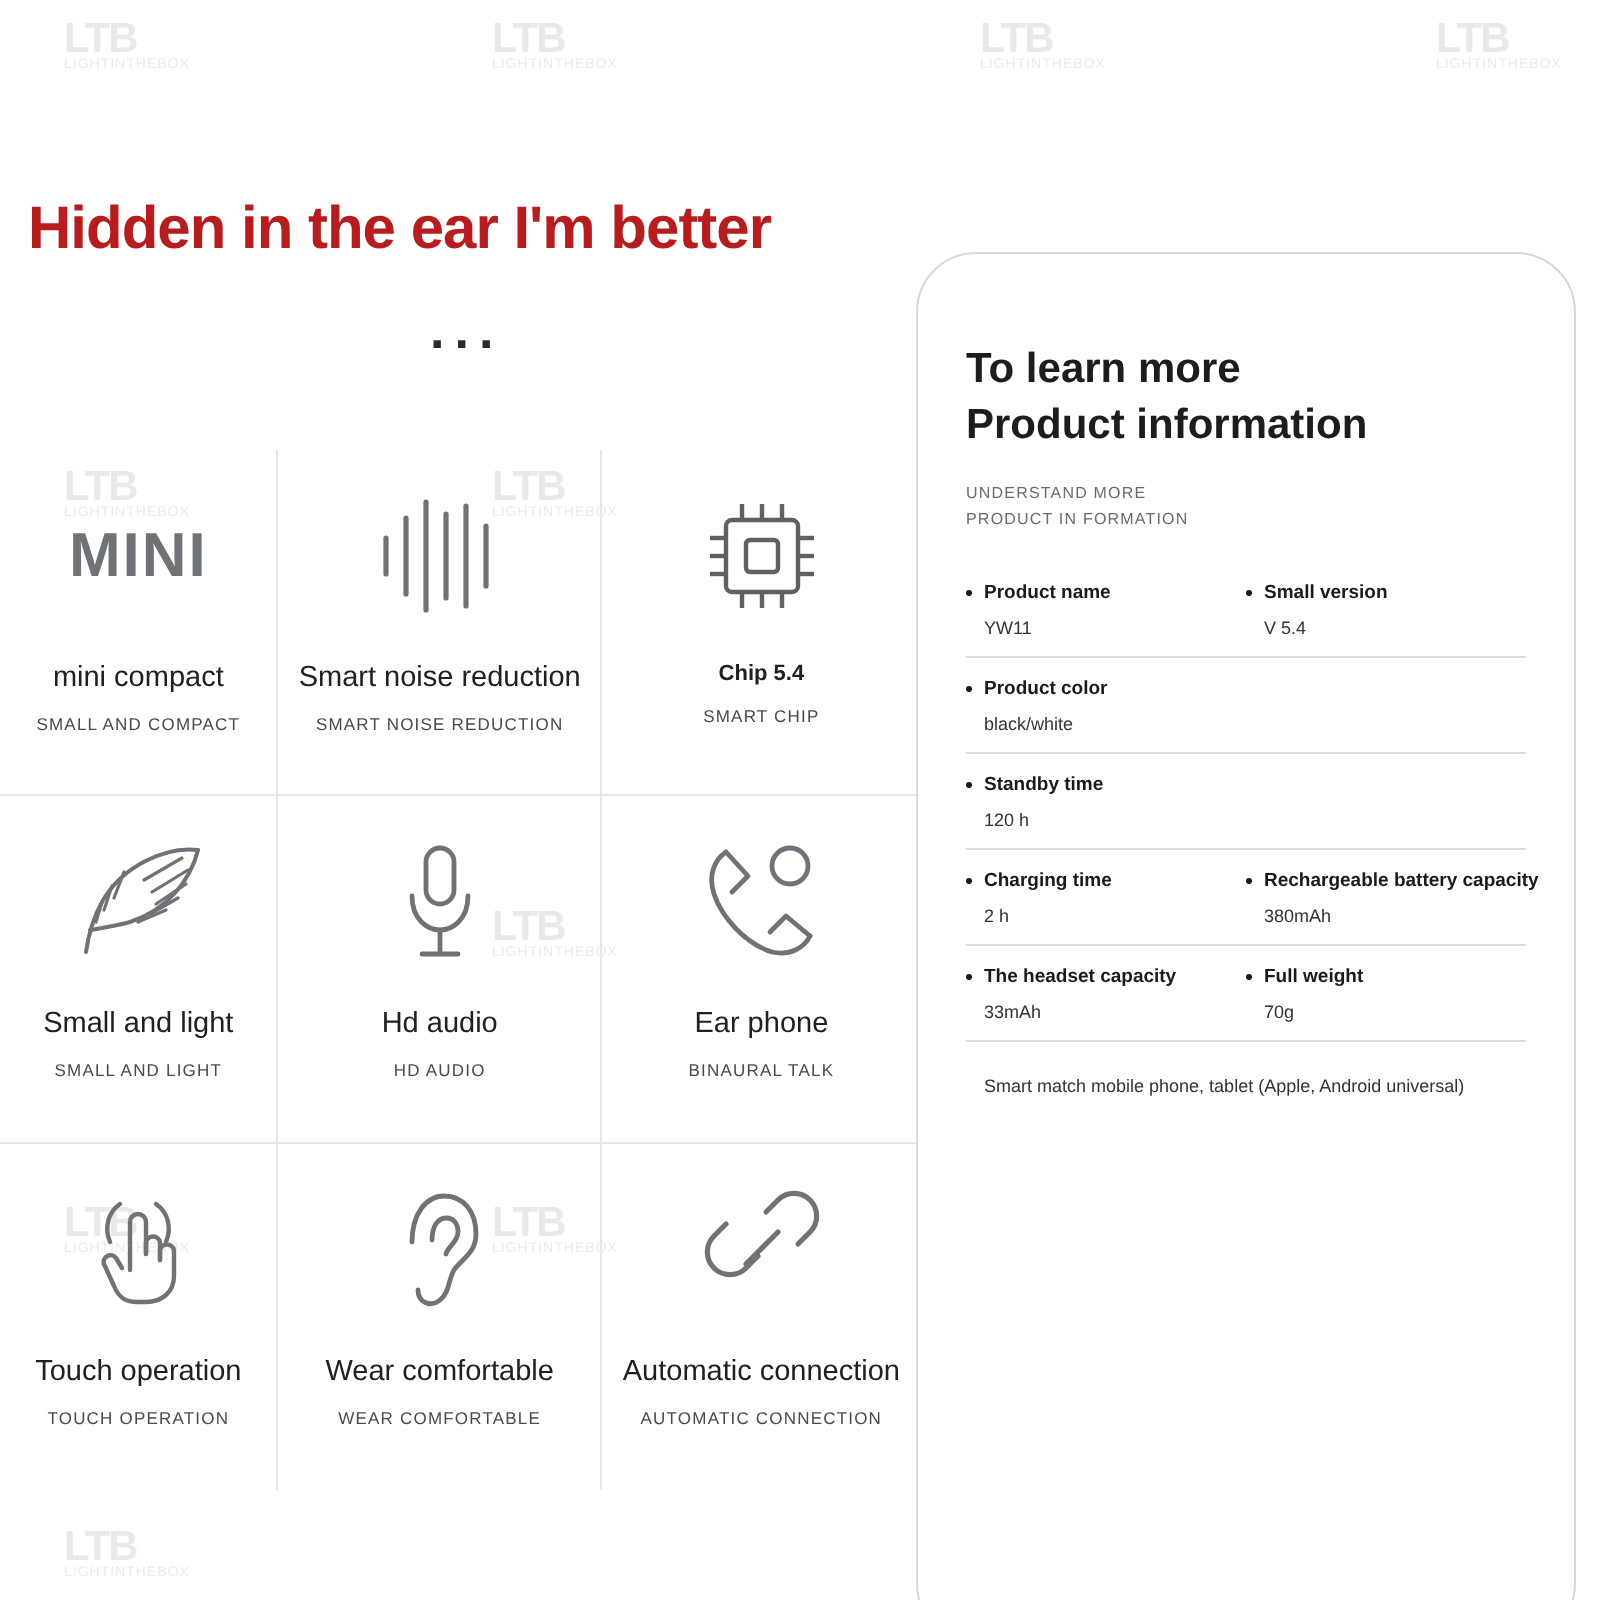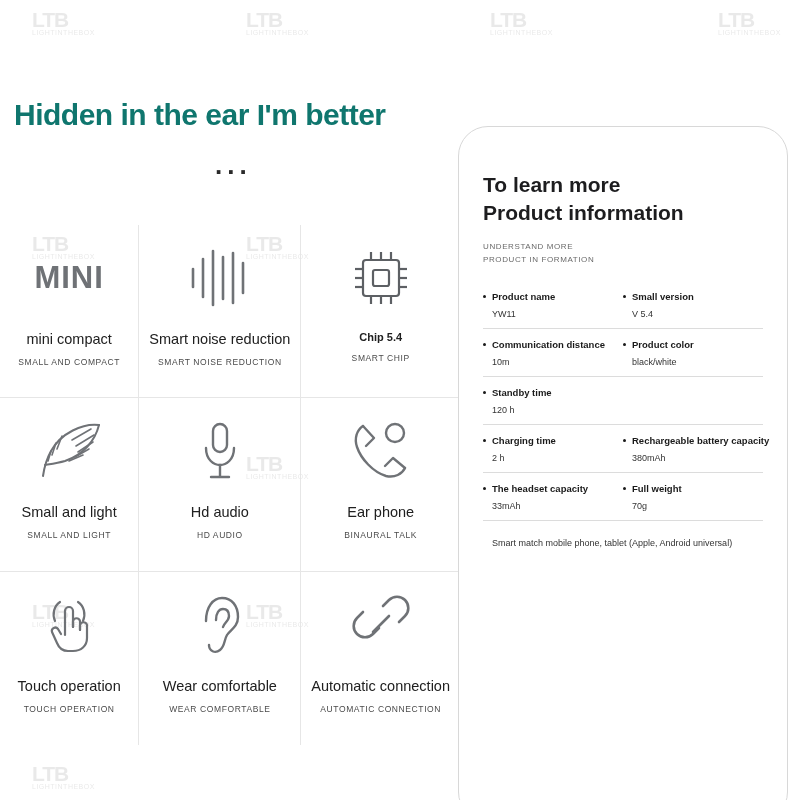--- a/index.html
+++ b/index.html
@@ -37,21 +37,21 @@
   }
 
   
   .headline {
     position: absolute;
     left: 14px;
     top: 98px;
     font-size: 30px;
     font-weight: 700;
     letter-spacing: -0.5px;
-    color: #0f766e;
+    color: #b91c1c;
     white-space: nowrap;
   }
   .headline-dots {
     position: absolute;
     left: 215px;
     top: 150px;
     font-size: 26px;
     font-weight: 700;
     color: #2a2a2a;
     letter-spacing: 5px;
@@ -368,24 +368,20 @@
           <div class="spec-label">Product name</div>
           <div class="spec-value">YW11</div>
         </div>
         <div class="spec-col">
           <div class="spec-label">Small version</div>
           <div class="spec-value">V 5.4</div>
         </div>
       </div>
       <div class="spec-row">
         <div class="spec-col">
-          <div class="spec-label">Communication distance</div>
-          <div class="spec-value">10m</div>
-        </div>
-        <div class="spec-col">
           <div class="spec-label">Product color</div>
           <div class="spec-value">black/white</div>
         </div>
       </div>
       <div class="spec-row">
         <div class="spec-col">
           <div class="spec-label">Standby time</div>
           <div class="spec-value">120 h</div>
         </div>
       </div>

